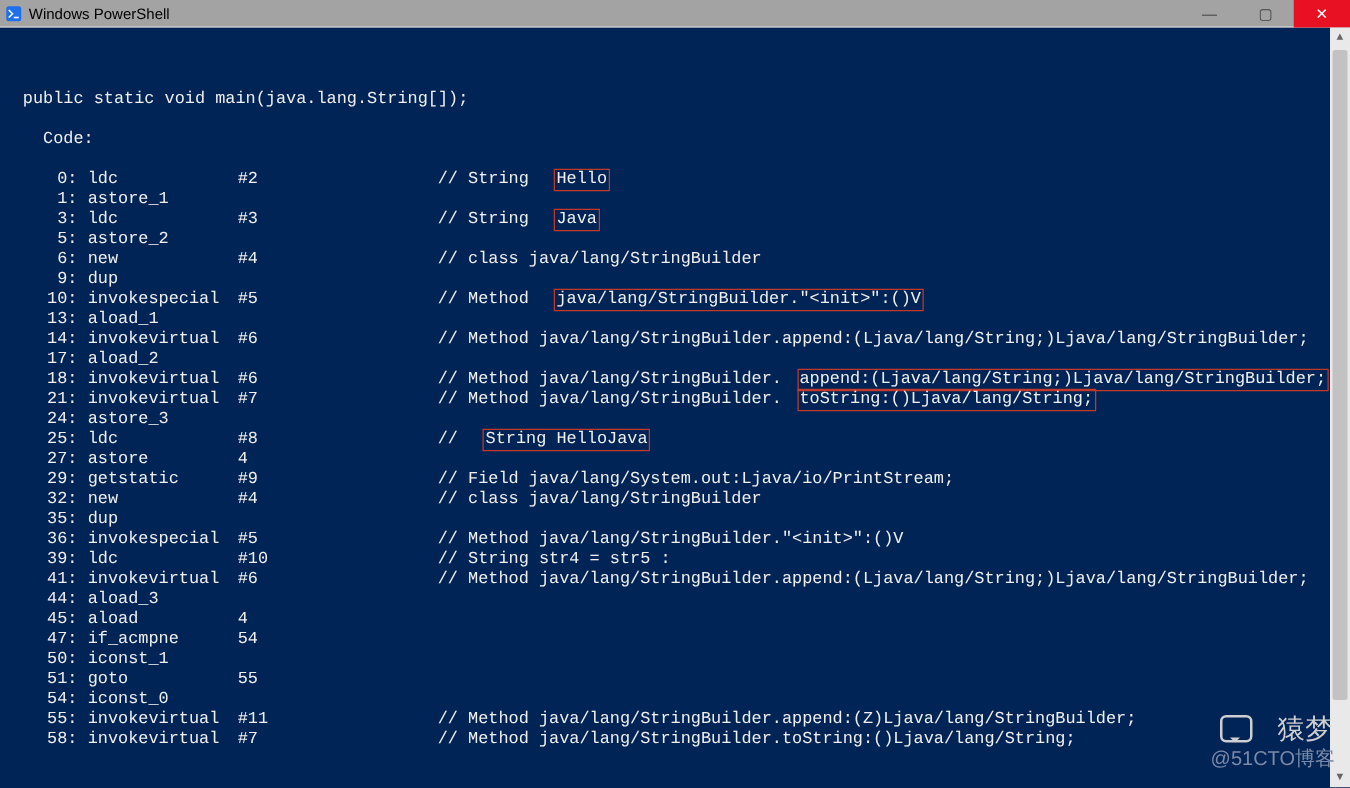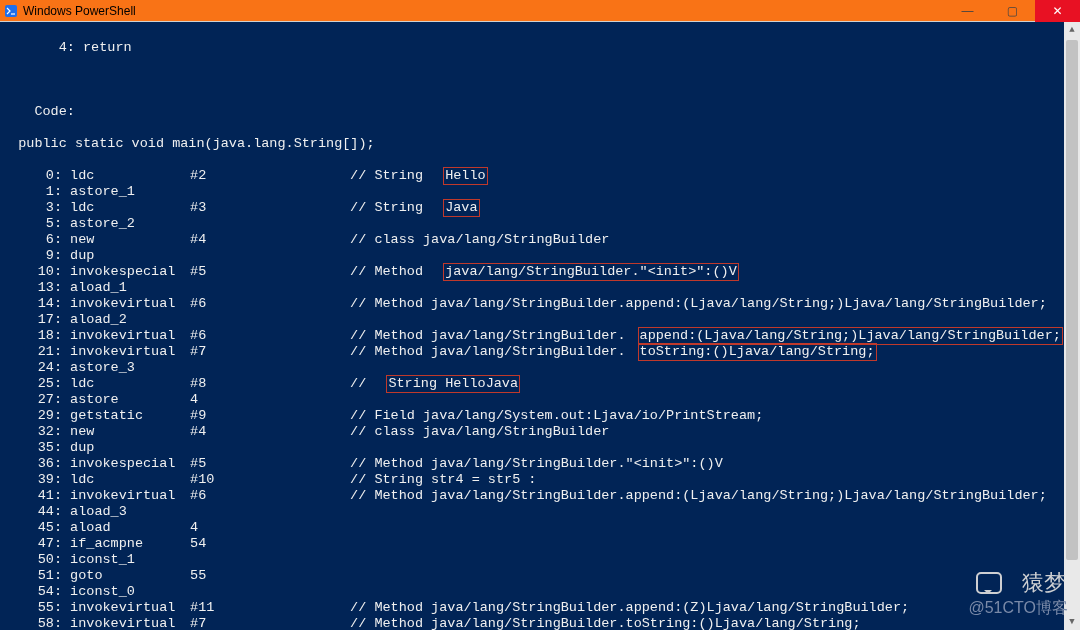--- a/index.html
+++ b/index.html
@@ -9,21 +9,21 @@
   line-height: 16px;
   background: #012456;
   color: #cccccc;
   width: 1080px;
   height: 630px;
   overflow: hidden;
   position: relative;
 }
 .titlebar {
   height: 22px;
-  background: #f97316;
+  background: #a3a3a3;
   display: flex;
   align-items: center;
   padding-left: 4px;
   color: #000000;
   font-family: "Segoe UI", sans-serif;
   font-size: 12px;
   border-bottom: 1px solid #d0d0d0;
 }
 .titlebar .icon {
   width: 14px;
@@ -129,24 +129,23 @@
       </svg>
   </span>
   <span>Windows PowerShell</span>
   <span class="spacer"></span>
   <span class="btn">—</span>
   <span class="btn">▢</span>
   <span class="btn close">✕</span>
 </div>
 
 <div class="terminal">
-<div class="line">       4: return</div>
 <div class="line"></div>
+<div class="line">  public static void main(java.lang.String[]);</div>
 <div class="line">    Code:</div>
-<div class="line">  public static void main(java.lang.String[]);</div>
 <div id="bytecode-lines"><div class="line"><span class="offset">0:</span> <span class="op">ldc</span><span class="arg">#2</span><span>// String </span><span class="box">Hello</span><span></span></div><div class="line"><span class="offset">1:</span> <span class="op">astore_1</span><span class="arg"></span></div><div class="line"><span class="offset">3:</span> <span class="op">ldc</span><span class="arg">#3</span><span>// String </span><span class="box">Java</span><span></span></div><div class="line"><span class="offset">5:</span> <span class="op">astore_2</span><span class="arg"></span></div><div class="line"><span class="offset">6:</span> <span class="op">new</span><span class="arg">#4</span><span>// class java/lang/StringBuilder</span></div><div class="line"><span class="offset">9:</span> <span class="op">dup</span><span class="arg"></span></div><div class="line"><span class="offset">10:</span> <span class="op">invokespecial</span><span class="arg">#5</span><span>// Method </span><span class="box">java/lang/StringBuilder."&lt;init&gt;":()V</span><span></span></div><div class="line"><span class="offset">13:</span> <span class="op">aload_1</span><span class="arg"></span></div><div class="line"><span class="offset">14:</span> <span class="op">invokevirtual</span><span class="arg">#6</span><span>// Method java/lang/StringBuilder.append:(Ljava/lang/String;)Ljava/lang/StringBuilder;</span></div><div class="line"><span class="offset">17:</span> <span class="op">aload_2</span><span class="arg"></span></div><div class="line"><span class="offset">18:</span> <span class="op">invokevirtual</span><span class="arg">#6</span><span>// Method java/lang/StringBuilder.</span><span class="box">append:(Ljava/lang/String;)Ljava/lang/StringBuilder;</span><span></span></div><div class="line"><span class="offset">21:</span> <span class="op">invokevirtual</span><span class="arg">#7</span><span>// Method java/lang/StringBuilder.</span><span class="box">toString:()Ljava/lang/String;</span><span></span></div><div class="line"><span class="offset">24:</span> <span class="op">astore_3</span><span class="arg"></span></div><div class="line"><span class="offset">25:</span> <span class="op">ldc</span><span class="arg">#8</span><span>// </span><span class="box">String HelloJava</span><span></span></div><div class="line"><span class="offset">27:</span> <span class="op">astore</span><span class="arg">4</span></div><div class="line"><span class="offset">29:</span> <span class="op">getstatic</span><span class="arg">#9</span><span>// Field java/lang/System.out:Ljava/io/PrintStream;</span></div><div class="line"><span class="offset">32:</span> <span class="op">new</span><span class="arg">#4</span><span>// class java/lang/StringBuilder</span></div><div class="line"><span class="offset">35:</span> <span class="op">dup</span><span class="arg"></span></div><div class="line"><span class="offset">36:</span> <span class="op">invokespecial</span><span class="arg">#5</span><span>// Method java/lang/StringBuilder."&lt;init&gt;":()V</span></div><div class="line"><span class="offset">39:</span> <span class="op">ldc</span><span class="arg">#10</span><span>// String str4 = str5 :</span></div><div class="line"><span class="offset">41:</span> <span class="op">invokevirtual</span><span class="arg">#6</span><span>// Method java/lang/StringBuilder.append:(Ljava/lang/String;)Ljava/lang/StringBuilder;</span></div><div class="line"><span class="offset">44:</span> <span class="op">aload_3</span><span class="arg"></span></div><div class="line"><span class="offset">45:</span> <span class="op">aload</span><span class="arg">4</span></div><div class="line"><span class="offset">47:</span> <span class="op">if_acmpne</span><span class="arg">54</span></div><div class="line"><span class="offset">50:</span> <span class="op">iconst_1</span><span class="arg"></span></div><div class="line"><span class="offset">51:</span> <span class="op">goto</span><span class="arg">55</span></div><div class="line"><span class="offset">54:</span> <span class="op">iconst_0</span><span class="arg"></span></div><div class="line"><span class="offset">55:</span> <span class="op">invokevirtual</span><span class="arg">#11</span><span>// Method java/lang/StringBuilder.append:(Z)Ljava/lang/StringBuilder;</span></div><div class="line"><span class="offset">58:</span> <span class="op">invokevirtual</span><span class="arg">#7</span><span>// Method java/lang/StringBuilder.toString:()Ljava/lang/String;</span></div></div>
 
 
 
 </div>
 
 <div class="scrollbar">
   <div class="arrow up">▲</div>
   <div class="thumb"></div>
   <div class="arrow down">▼</div>

